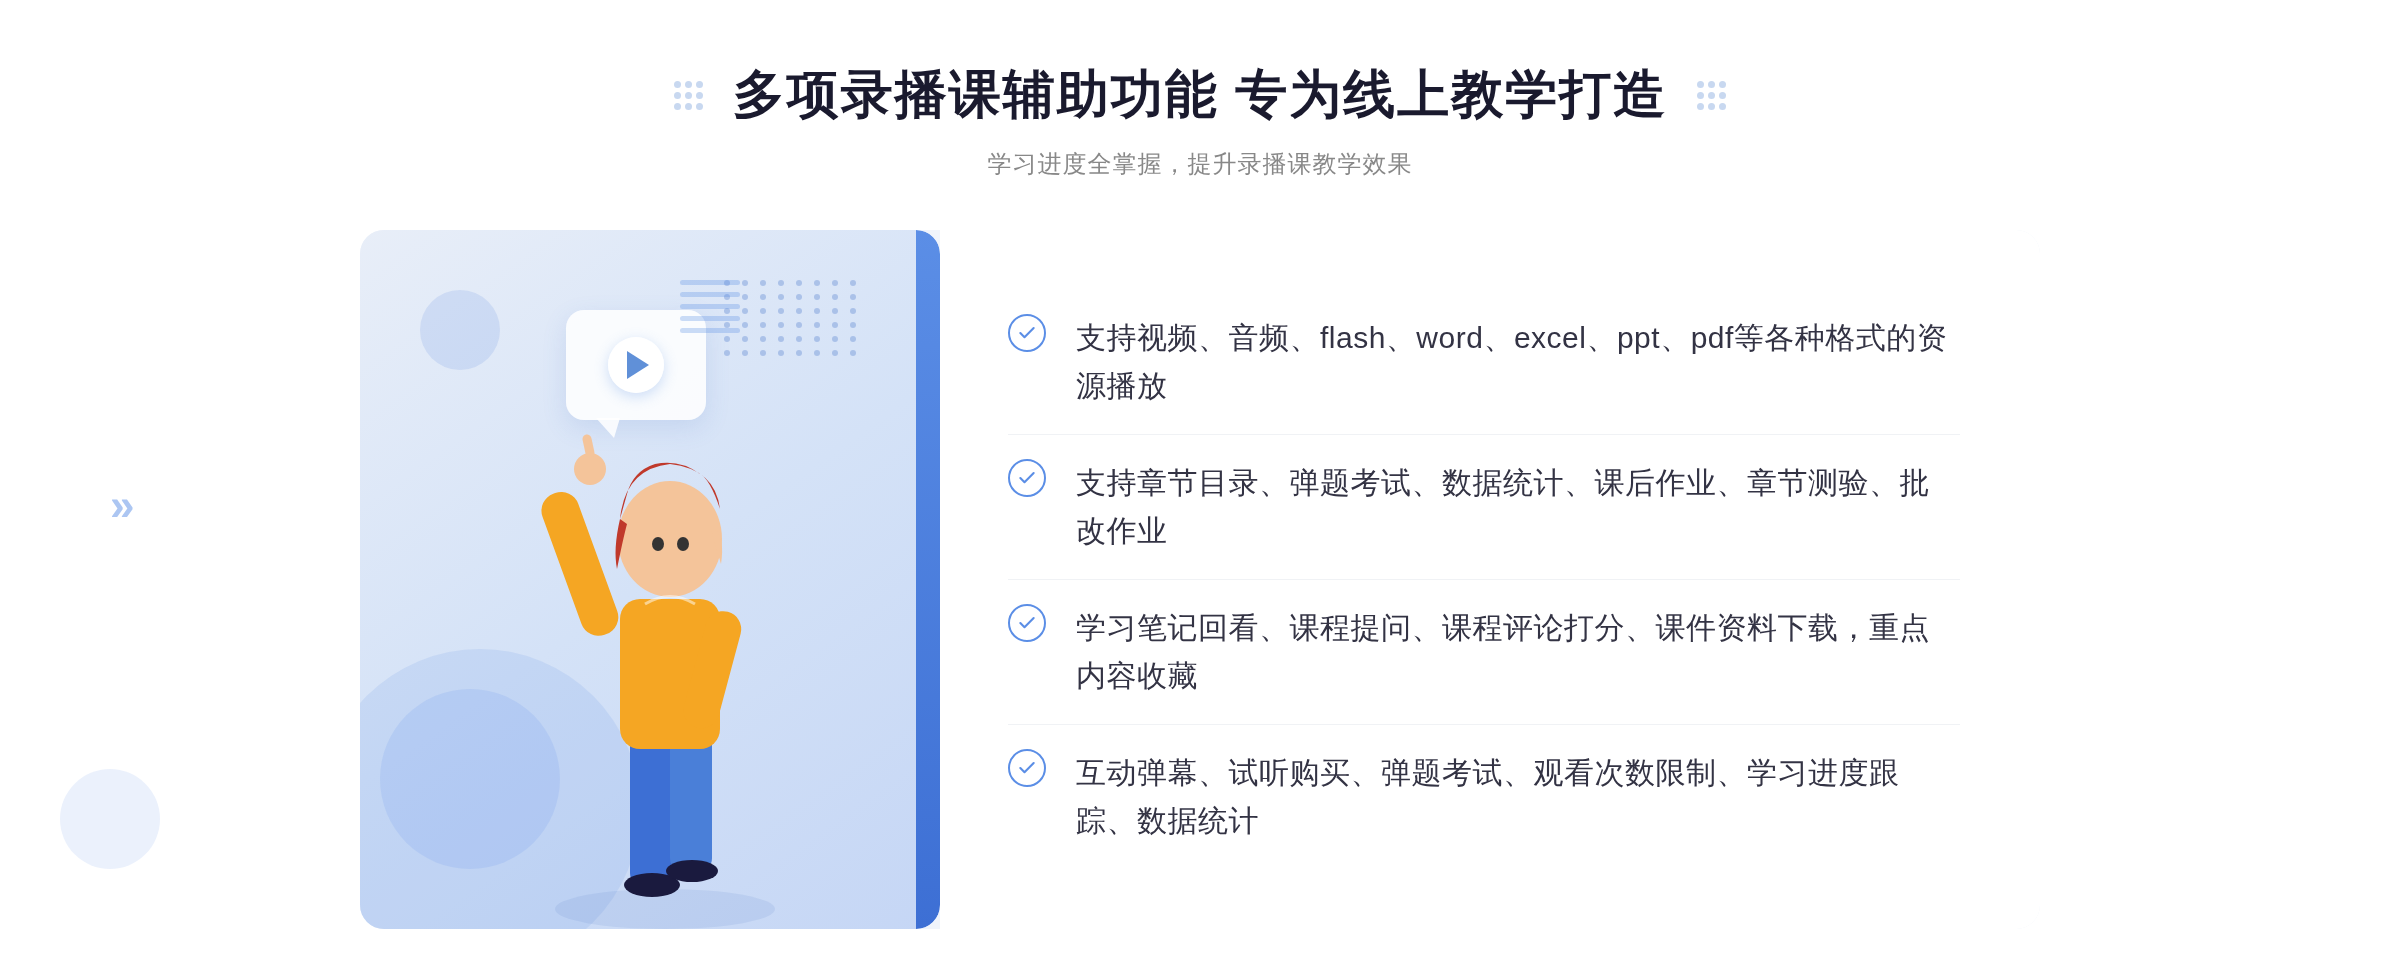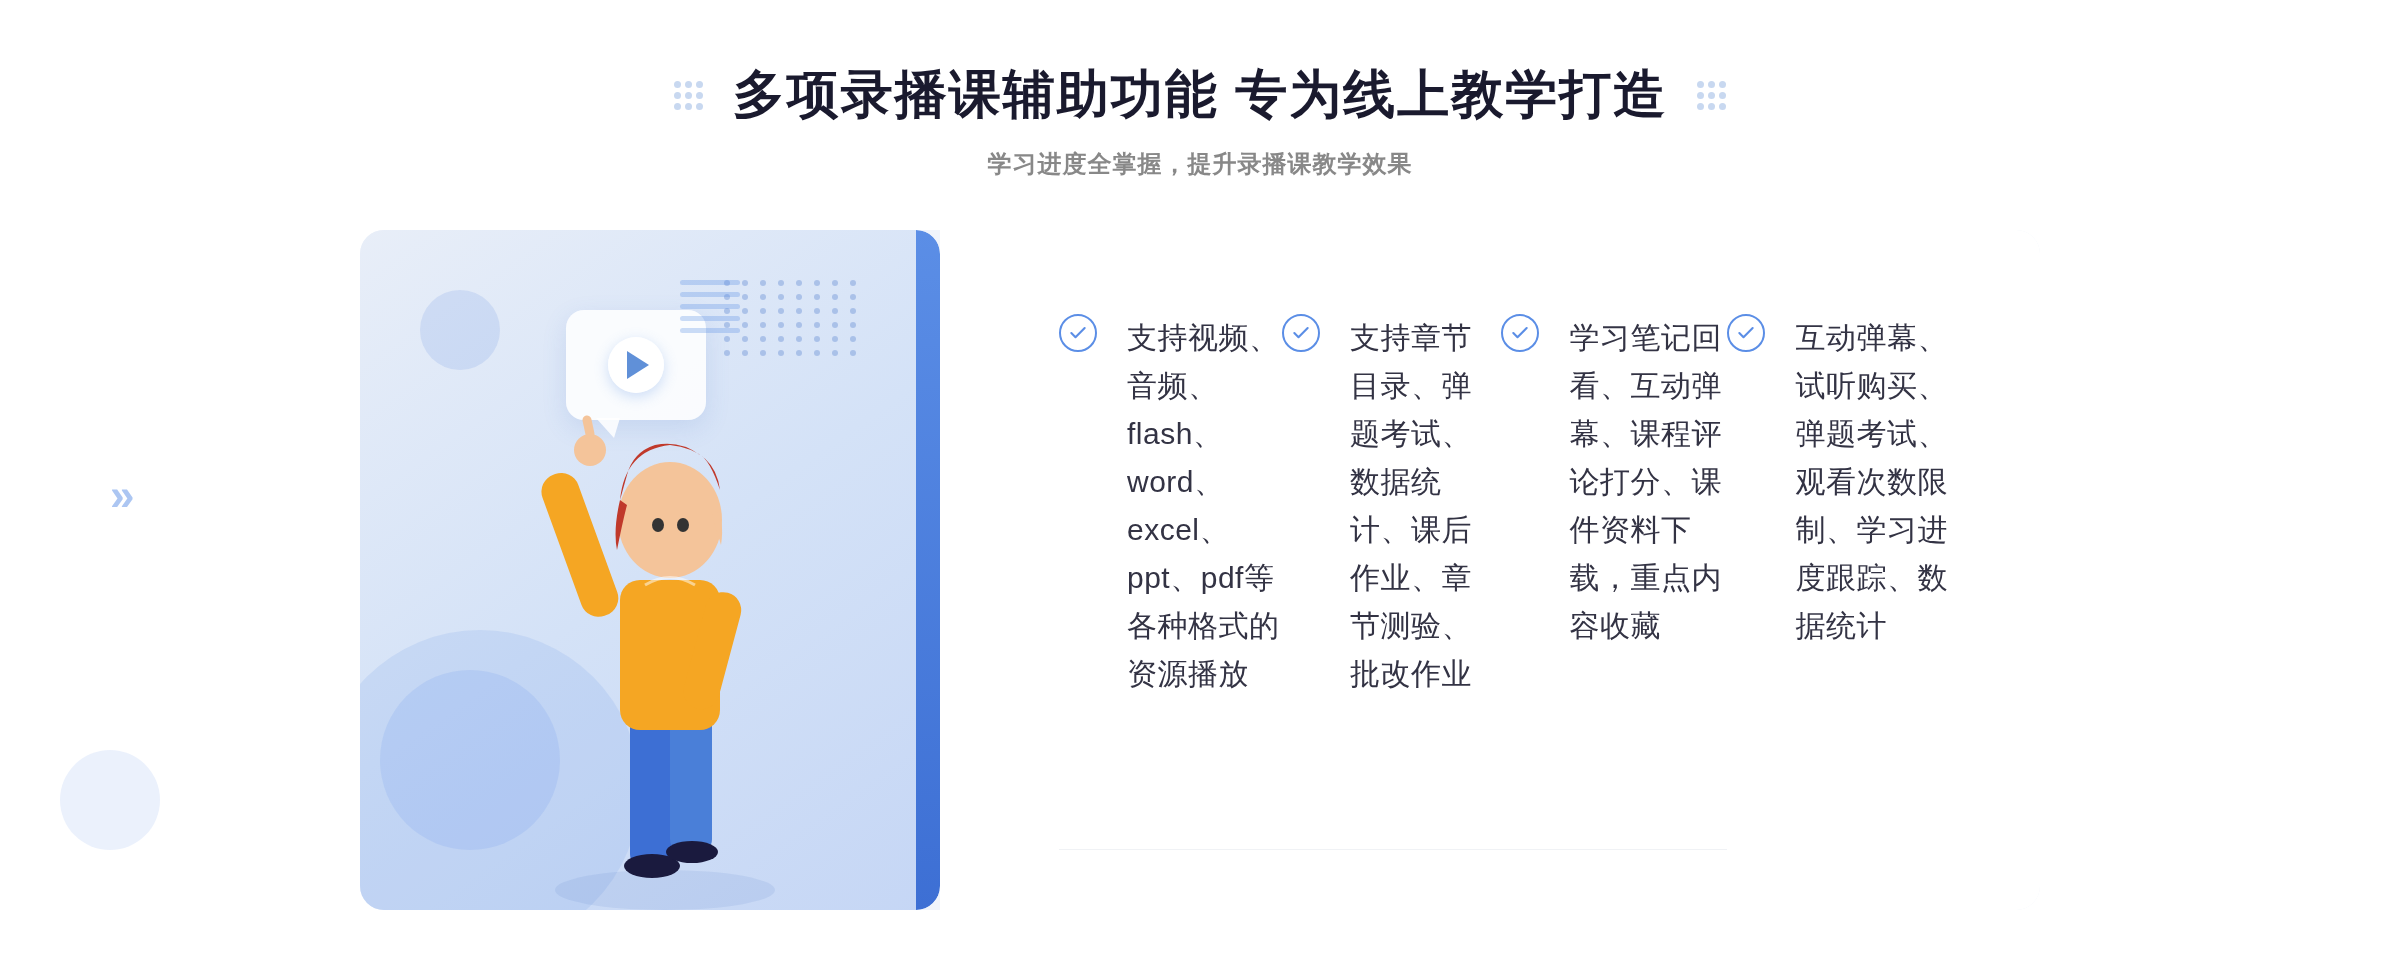--- a/index.html
+++ b/index.html
@@ -59,21 +59,21 @@
     .main-title {
       font-size: 52px;
       font-weight: 600;
       color: #1a1a2e;
       letter-spacing: 2px;
     }
 
     .sub-title {
       font-size: 24px;
       color: #888888;
-      font-weight: 700;
+      font-weight: 400;
       letter-spacing: 1px;
     }
 
     
     .content-area {
       display: flex;
       align-items: stretch;
       width: 1680px;
       min-height: 680px;
       background: #f0f4fb;
@@ -209,23 +209,23 @@
       height: 100%;
       background: linear-gradient(180deg, #5b8ee6 0%, #3d6fd4 100%);
       border-radius: 0 24px 24px 0;
     }
 
     
     .features-area {
       flex: 1;
       background: #ffffff;
       border-radius: 0 24px 24px 0;
-      padding: 60px 80px 60px 119px;
-      display: flex;
-      flex-direction: row;
+      padding: 60px 80px 60px 68px;
+      display: flex;
+      flex-direction: column;
       justify-content: space-around;
     }
 
     .feature-item {
       display: flex;
       align-items: flex-start;
       gap: 30px;
       padding: 24px 0;
       border-bottom: 1px solid #f0f2f5;
     }
@@ -443,21 +443,21 @@
         </div>
         <span class="feature-text">支持章节目录、弹题考试、数据统计、课后作业、章节测验、批改作业</span>
       </div>
 
       <div class="feature-item">
         <div class="check-circle">
           <svg viewBox="0 0 24 24" fill="none" xmlns="http://www.w3.org/2000/svg">
             <path d="M20 6L9 17L4 12" stroke="#5b8ee6" stroke-width="2.5" stroke-linecap="round" stroke-linejoin="round"></path>
           </svg>
         </div>
-        <span class="feature-text">学习笔记回看、互动弹幕、课程评论打分、课件资料下载，重点内容收藏</span>
+        <span class="feature-text">学习笔记回看、课程提问、课程评论打分、课件资料下载，重点内容收藏</span>
       </div>
 
       <div class="feature-item">
         <div class="check-circle">
           <svg viewBox="0 0 24 24" fill="none" xmlns="http://www.w3.org/2000/svg">
             <path d="M20 6L9 17L4 12" stroke="#5b8ee6" stroke-width="2.5" stroke-linecap="round" stroke-linejoin="round"></path>
           </svg>
         </div>
         <span class="feature-text">互动弹幕、试听购买、弹题考试、观看次数限制、学习进度跟踪、数据统计</span>
       </div>

